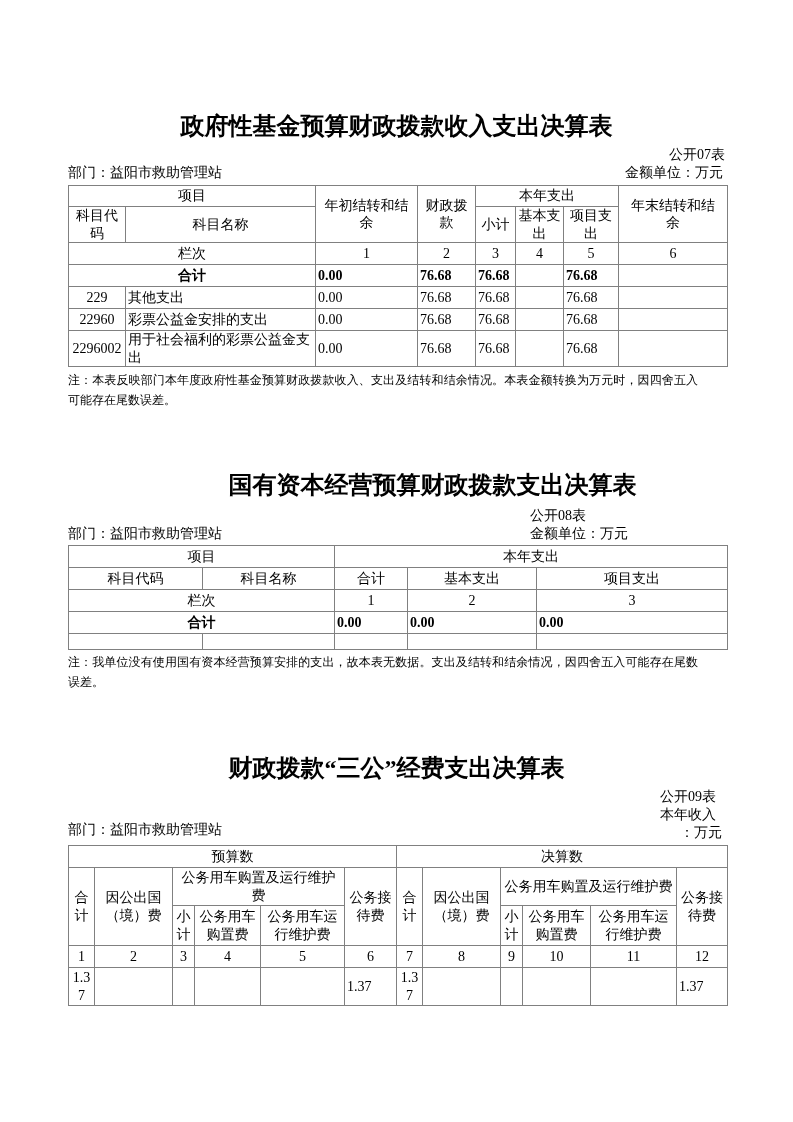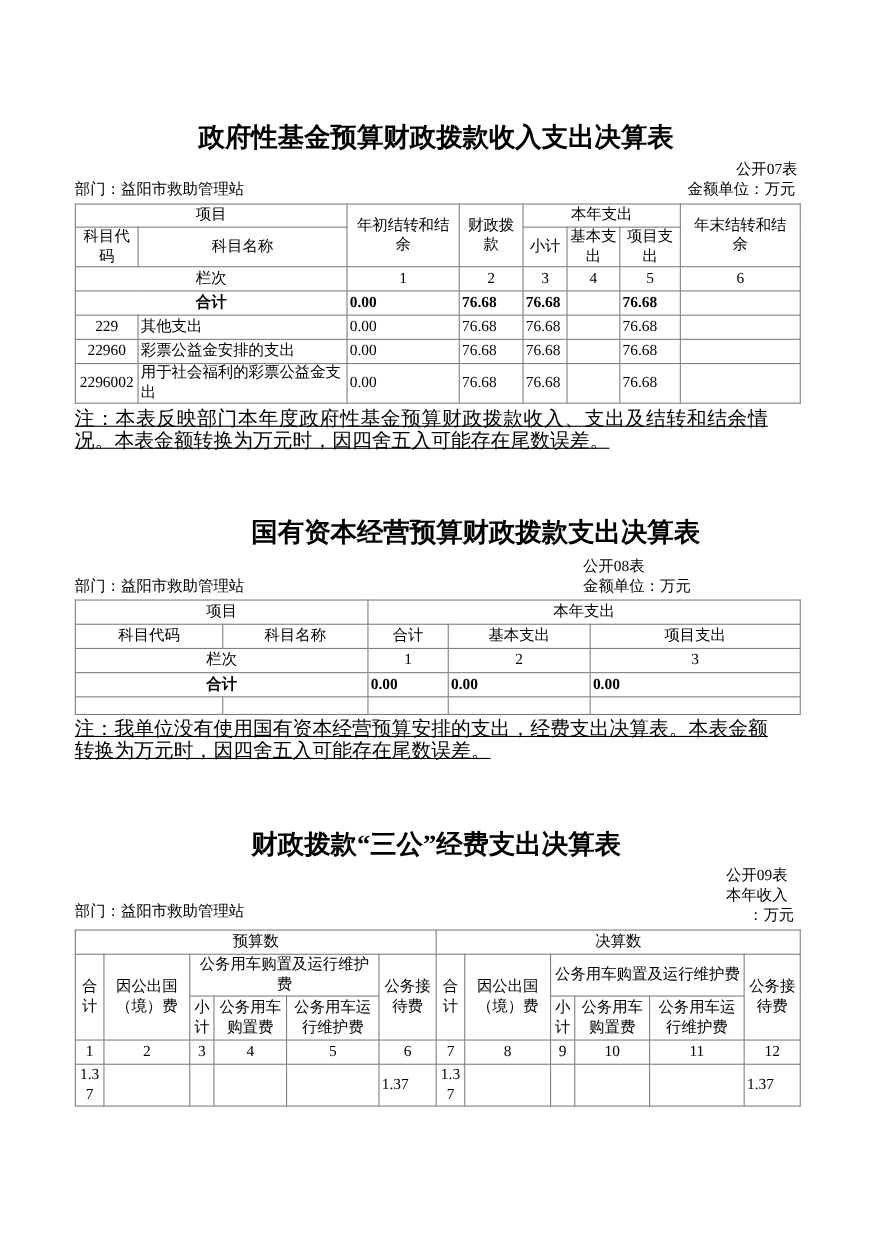--- a/index.html
+++ b/index.html
@@ -14,21 +14,21 @@
   td{
     border:1px solid #808080;font-size:14px;line-height:1.25;
     text-align:center;vertical-align:middle;padding:0 2px;overflow:hidden;
     word-break:break-all;
   }
   .num{text-align:left;}
   .code{text-align:center;}
   .name{text-align:left;}
   .bold{font-weight:bold;}
   .pad6{padding:0 6px;}
-  .note{font-size:18px;line-height:19.5px;text-align:justify;text-decoration:underline;}
+  .note{font-size:12px;line-height:19.5px;text-align:justify;}
 </style>
 </head>
 <body>
 
 <div class="abs doc-title" style="top:111px;">政府性基金预算财政拨款收入支出决算表</div>
 <div class="abs meta" style="left:625px;top:146px;margin-left:44px;">公开07表</div>
 <div class="abs meta" style="left:68px;top:164px;">部门：益阳市救助管理站</div>
 <div class="abs meta" style="left:625px;top:164px;">金额单位：万元</div>
 
 <table class="abs" style="left:68px;top:185px;width:659px;">
@@ -150,21 +150,21 @@
   <tr style="height:16px">
     <td></td>
     <td></td>
     <td></td>
     <td></td>
     <td></td>
   </tr>
 </tbody>
   </table>
 
-<div class="abs note" style="left:68px;top:653px;width:630px;">注：我单位没有使用国有资本经营预算安排的支出，经费支出决算表。本表金额转换为万元时，因四舍五入可能存在尾数误差。</div>
+<div class="abs note" style="left:68px;top:653px;width:630px;">注：我单位没有使用国有资本经营预算安排的支出，故本表无数据。支出及结转和结余情况，因四舍五入可能存在尾数误差。</div>
 
 <div class="abs doc-title" style="top:753px;">财政拨款“三公”经费支出决算表</div>
 <div class="abs meta" style="left:660px;top:788px;">公开09表</div>
 <div class="abs meta" style="left:660px;top:806px;">本年收入</div>
 <div class="abs meta" style="left:680px;top:824px;">：万元</div>
 <div class="abs meta" style="left:68px;top:821px;">部门：益阳市救助管理站</div>
 
 <table class="abs" style="left:68px;top:845px;width:659px;">
   <colgroup>
     <col style="width:26px">

